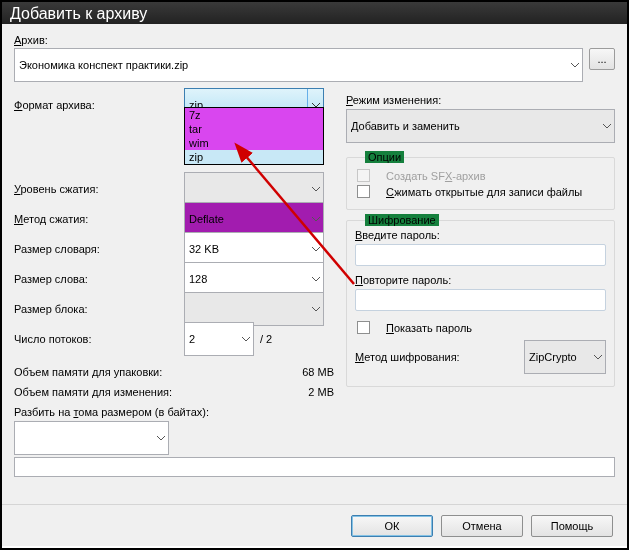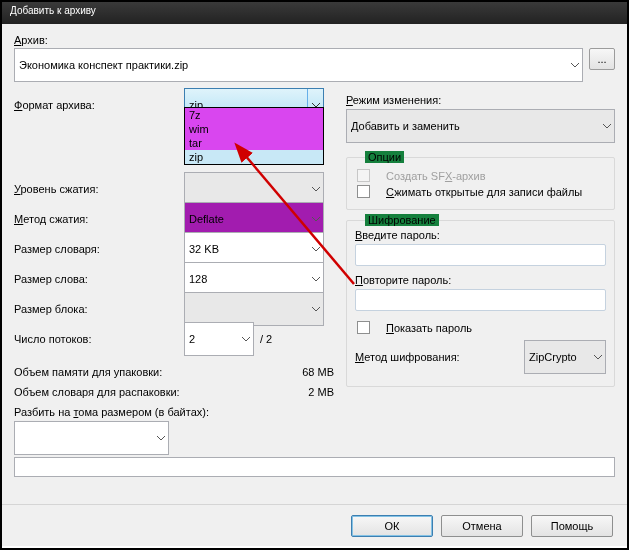--- a/index.html
+++ b/index.html
@@ -10,21 +10,21 @@
     width: 629px;
     height: 550px;
     overflow: hidden;
     border: 2px solid #000;
   }
   .titlebar {
     background: linear-gradient(to bottom, #3a3a3a, #222);
     color: #fff;
     height: 22px;
     padding: 3px 8px;
-    font-size: 10px;
+    font-size: 16px;
   }
   .dlg-body {
     background: #f0f0f0;
     padding: 10px 12px 6px 12px;
     position: relative;
     height: 480px;
   } 
   
   .ul { text-decoration: underline; }
   .archive-label { margin-bottom: 2px; }
@@ -190,22 +190,22 @@
           <div class="combo highlighted">
             <span>zip</span>
             <span class="arrow">
                 <svg viewBox="0 0 8 8">
                   <path d="M0 2 L4 6 L8 2" fill="none" stroke="#333"></path>
                 </svg>
               </span>
           </div>
           <div class="dropdown-list">
             <div class="opt">7z</div>
+            <div class="opt">tar</div>
             <div class="opt">wim</div>
-            <div class="opt">tar</div>
             <div class="opt sel">zip</div>
           </div>
         </div>
       </div>
 
       <div class="form-row" style="margin-top:62px">
         <div class="lab">
           <span class="ul">У</span><span>ровень сжатия:</span>
         </div>
         <div class="ctrl">
@@ -291,21 +291,21 @@
           </div>
         </div>
         <div class="suffix">/ 2</div>
       </div>
 
       <div class="mem-row">
         <div class="lab">Объем памяти для упаковки:</div>
         <div class="val">68 MB</div>
       </div>
       <div class="mem-row gap-lg">
-        <div class="lab">Объем словаря для распаковки:</div>
+        <div class="lab">Объем памяти для изменения:</div>
         <div class="val">2 MB</div>
       </div>
 
       <div class="split-row">
         <span>Разбить на </span><span class="ul">т</span><span>ома размером (в байтах):</span>
       </div>
       <div class="combo split-combo">
         <span></span>
         <span class="arrow">
             <svg viewBox="0 0 8 8">

